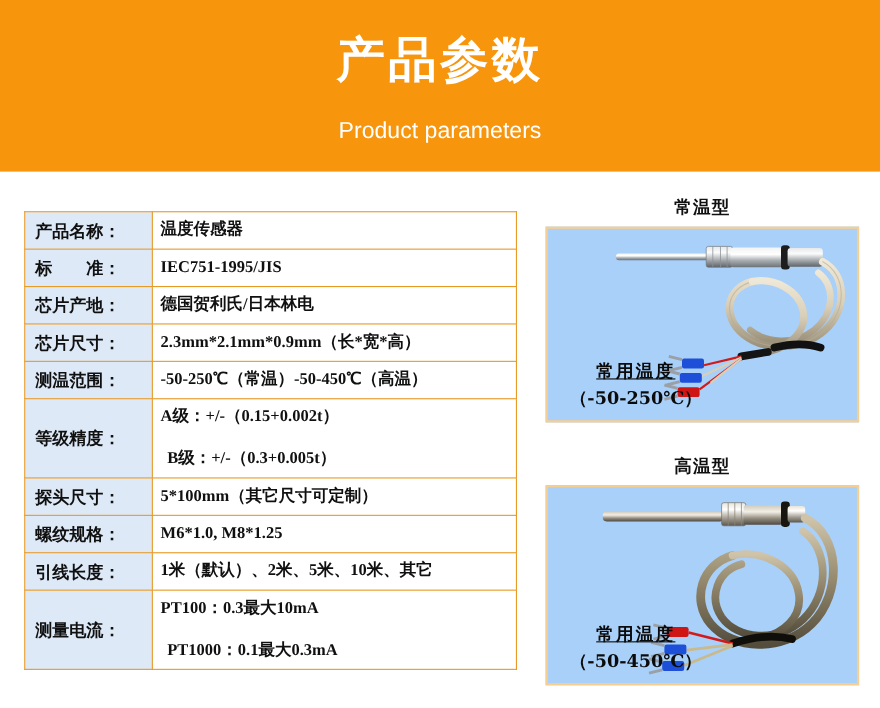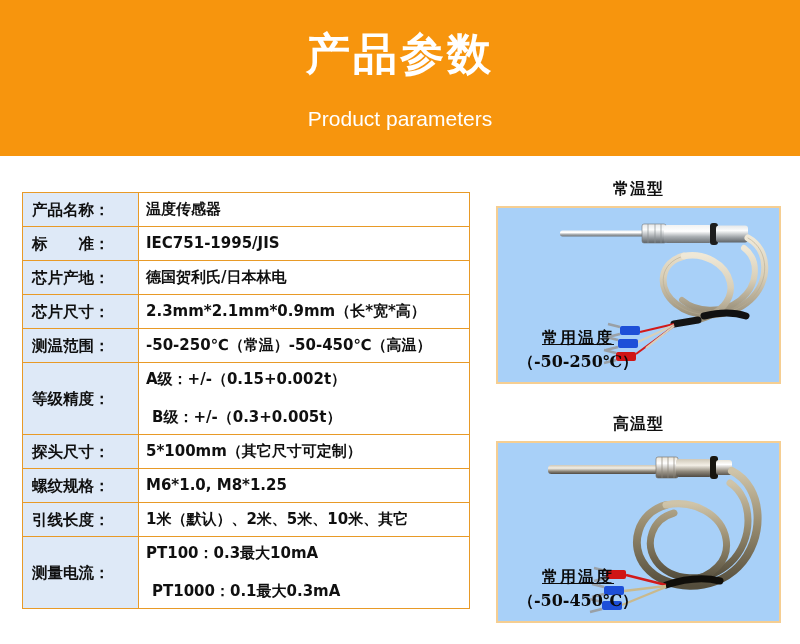--- a/index.html
+++ b/index.html
@@ -76,20 +76,21 @@
     line-height: 20px;
   }
   td.val {
     background: #ffffff;
     font-size: 15px;
     font-weight: bold;
     color: #101010;
     padding: 6px 4px 6px 7px;
     line-height: 21px;
     white-space: nowrap;
+    font-family: Liberation Serif, serif;
   }
   td.val .line2 {
     display: block;
     padding-left: 6px;
     margin-top: 17px;
   }
 
   
   .card {
     position: absolute;

